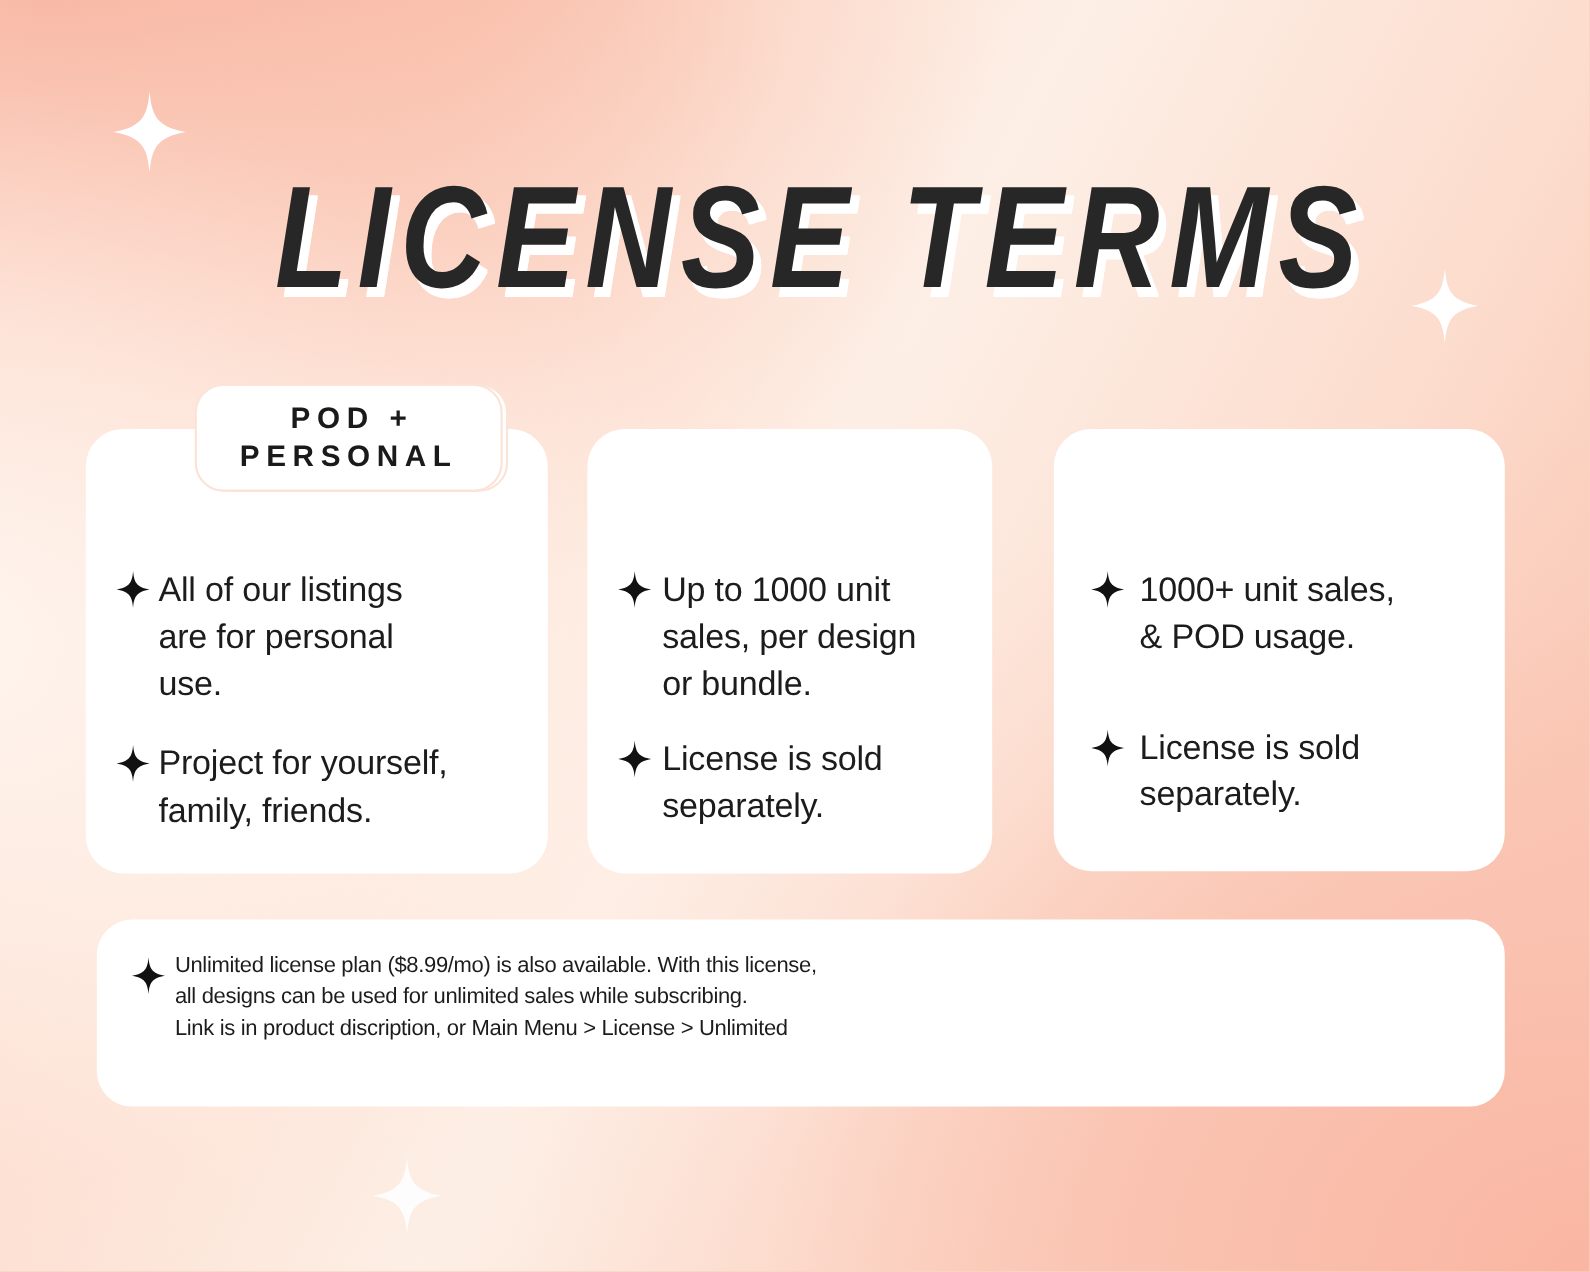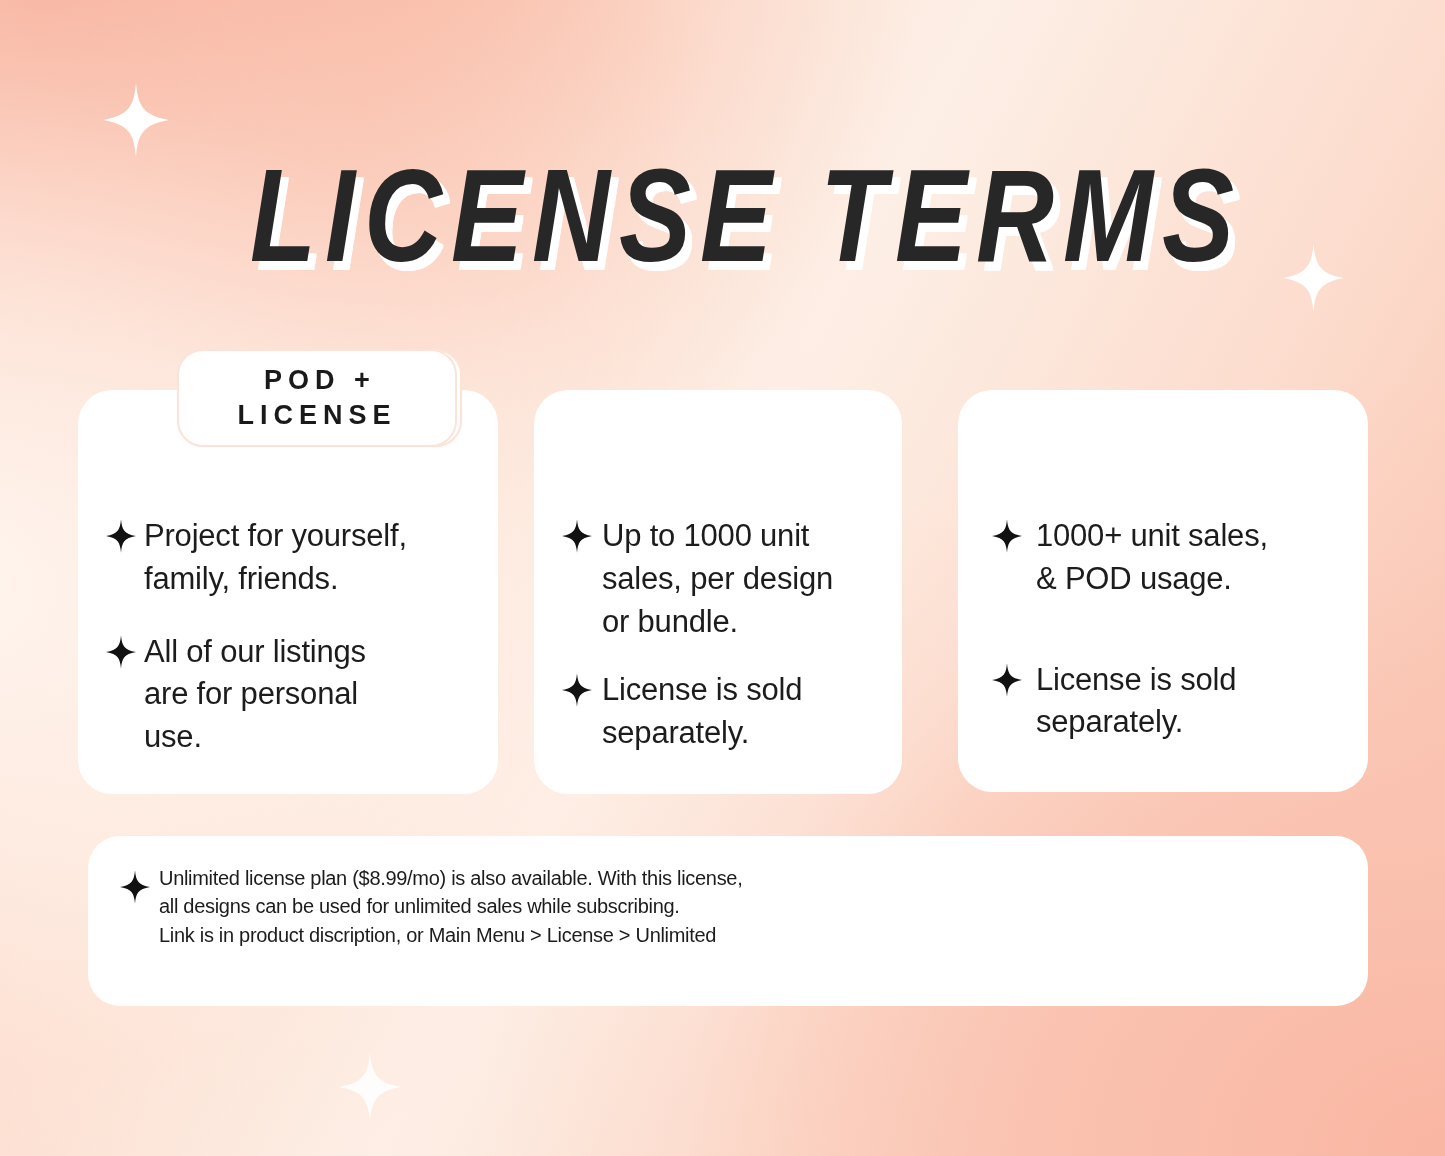--- a/index.html
+++ b/index.html
@@ -213,33 +213,33 @@
 <div id="cards-row">
 
   <div class="tier-card c0">
     <div class="tier-body">
       <div class="bullet-row">
         <span class="bullet-icon">
           <svg viewBox="0 0 100 112" xmlns="http://www.w3.org/2000/svg">
             <path d="M50 0 C53 34 60 49 100 56 C60 63 53 78 50 112 C47 78 40 63 0 56 C40 49 47 34 50 0 Z" fill="#111111"></path>
           </svg>
         </span>
-        <span class="bullet-text">Project for yourself,
-family, friends.</span>
-      </div>
-      <div class="bullet-row">
-        <span class="bullet-icon">
-          <svg viewBox="0 0 100 112" xmlns="http://www.w3.org/2000/svg">
-            <path d="M50 0 C53 34 60 49 100 56 C60 63 53 78 50 112 C47 78 40 63 0 56 C40 49 47 34 50 0 Z" fill="#111111"></path>
-          </svg>
-        </span>
         <span class="bullet-text">All of our listings
 are for personal
 use.</span>
       </div>
+      <div class="bullet-row">
+        <span class="bullet-icon">
+          <svg viewBox="0 0 100 112" xmlns="http://www.w3.org/2000/svg">
+            <path d="M50 0 C53 34 60 49 100 56 C60 63 53 78 50 112 C47 78 40 63 0 56 C40 49 47 34 50 0 Z" fill="#111111"></path>
+          </svg>
+        </span>
+        <span class="bullet-text">Project for yourself,
+family, friends.</span>
+      </div>
     </div>
   </div>
 
   <div class="tier-card c1">
     <div class="tier-body">
       <div class="bullet-row">
         <span class="bullet-icon">
           <svg viewBox="0 0 100 112" xmlns="http://www.w3.org/2000/svg">
             <path d="M50 0 C53 34 60 49 100 56 C60 63 53 78 50 112 C47 78 40 63 0 56 C40 49 47 34 50 0 Z" fill="#111111"></path>
           </svg>
@@ -284,21 +284,21 @@
   </div>
 
   <div class="tier-header h0">
     <span class="tier-header-text">PERSONAL</span>
   </div>
   <div class="tier-header h1">
     <span class="tier-header-text">COMMERCIAL</span>
   </div>
   <div class="tier-header h2">
     <span class="tier-header-text two-line" style="white-space:pre-line;">POD +
-LICENSE</span>
+PERSONAL</span>
   </div>
 
 </div>
 
 <div id="footer-banner">
   <div id="footer-inner">
     <span id="footer-icon">
       <svg viewBox="0 0 100 112" xmlns="http://www.w3.org/2000/svg">
         <path d="M50 0 C53 34 60 49 100 56 C60 63 53 78 50 112 C47 78 40 63 0 56 C40 49 47 34 50 0 Z" fill="#111111"></path>
       </svg>

